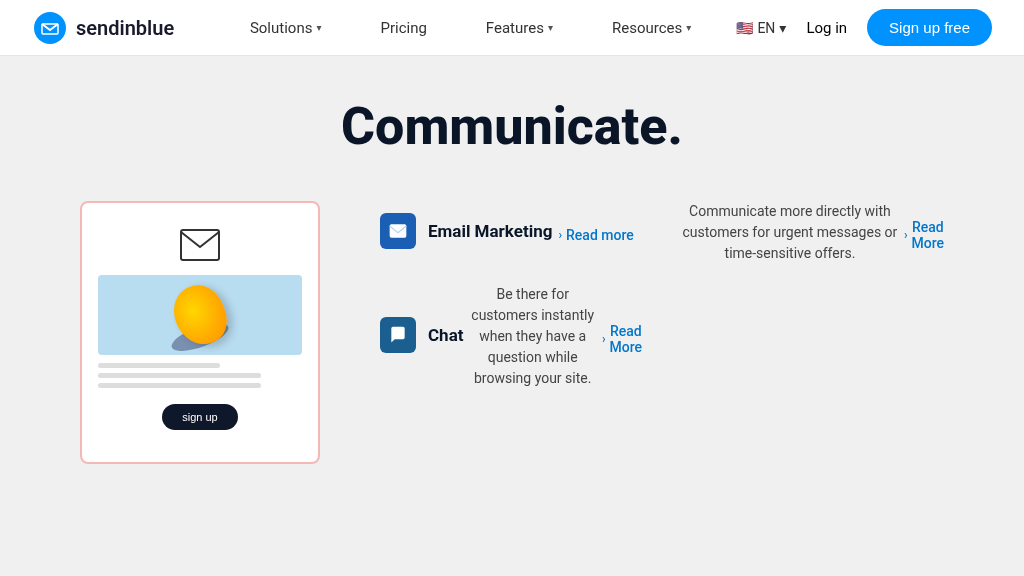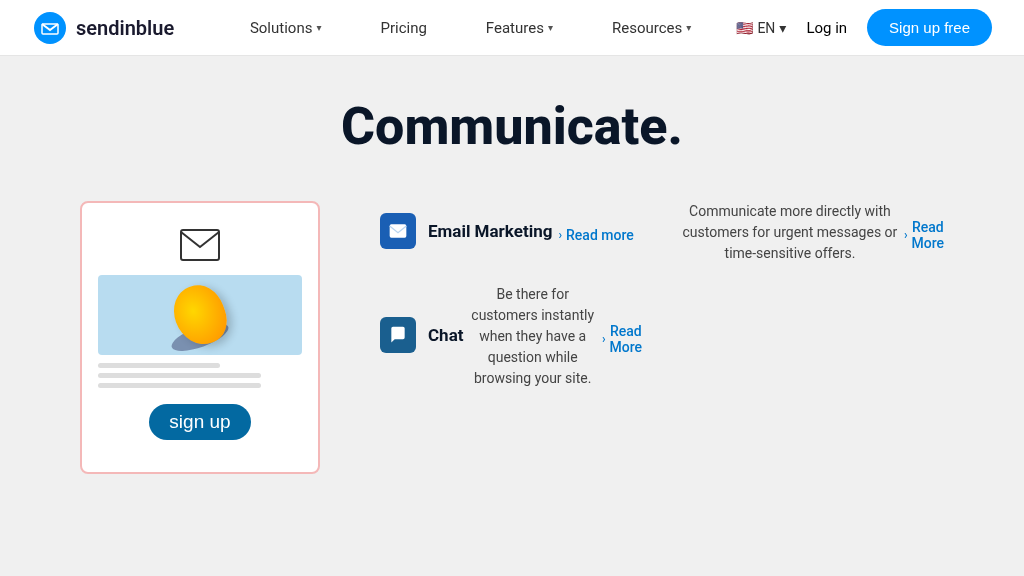--- a/index.html
+++ b/index.html
@@ -149,26 +149,26 @@
     }
     .mockup-line {
       height: 5px;
       background: #ddd;
       border-radius: 3px;
       margin-bottom: 5px;
     }
     .mockup-line.short { width: 60%; }
     .mockup-line.medium { width: 80%; }
     .mockup-signup-btn {
-      background: #0369a1;
+      background: #0f172a;
       color: #fff;
       border: none;
       border-radius: 20px;
       padding: 7px 20px;
-      font-size: 19px;
+      font-size: 11px;
       cursor: pointer;
       display: block;
       margin: 16px auto;
     }
 
     
     .features {
       flex: 1;
       display: grid;
       grid-template-columns: 1fr 1fr;

